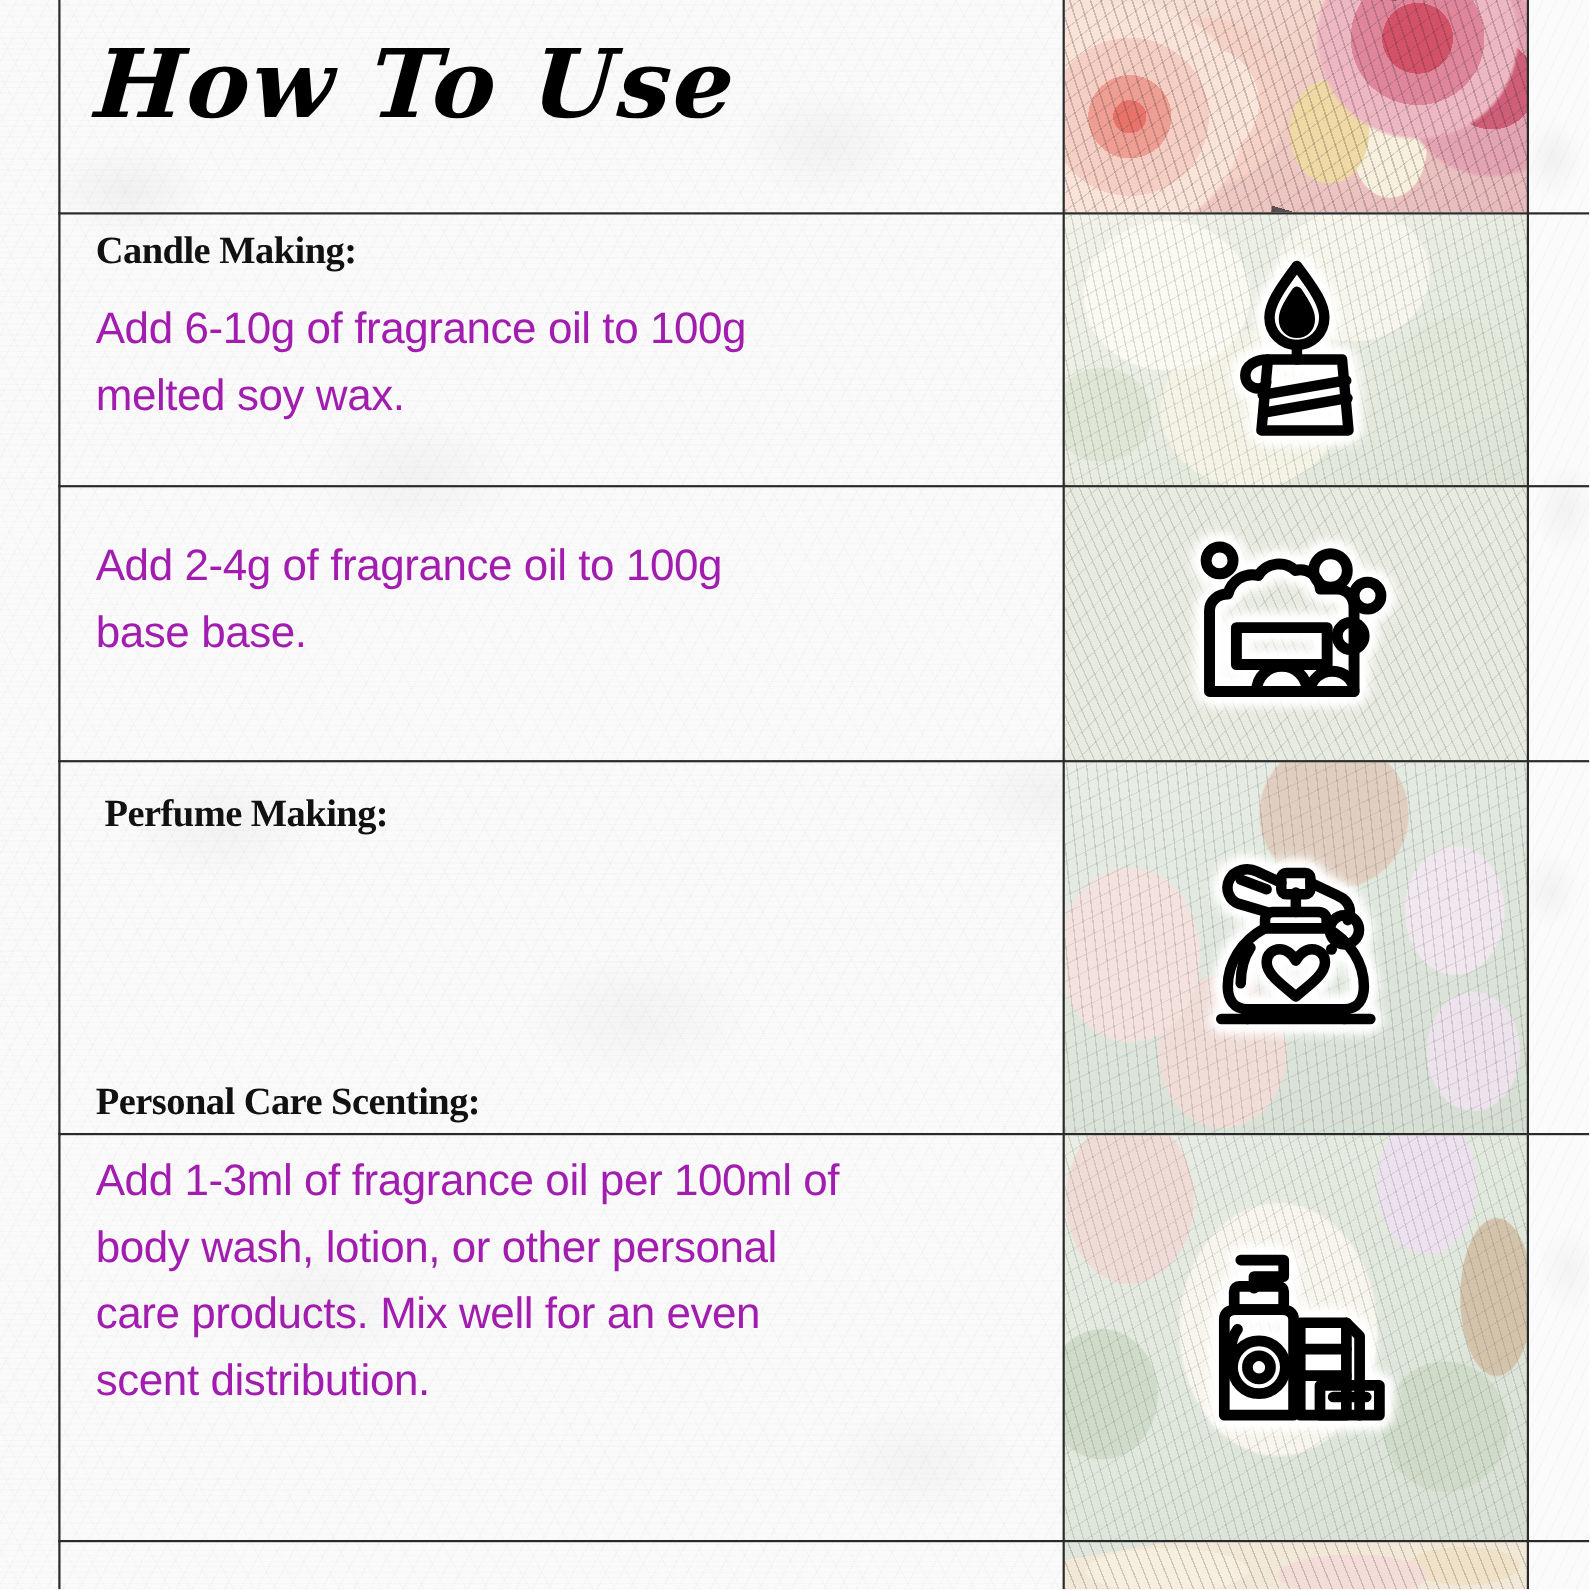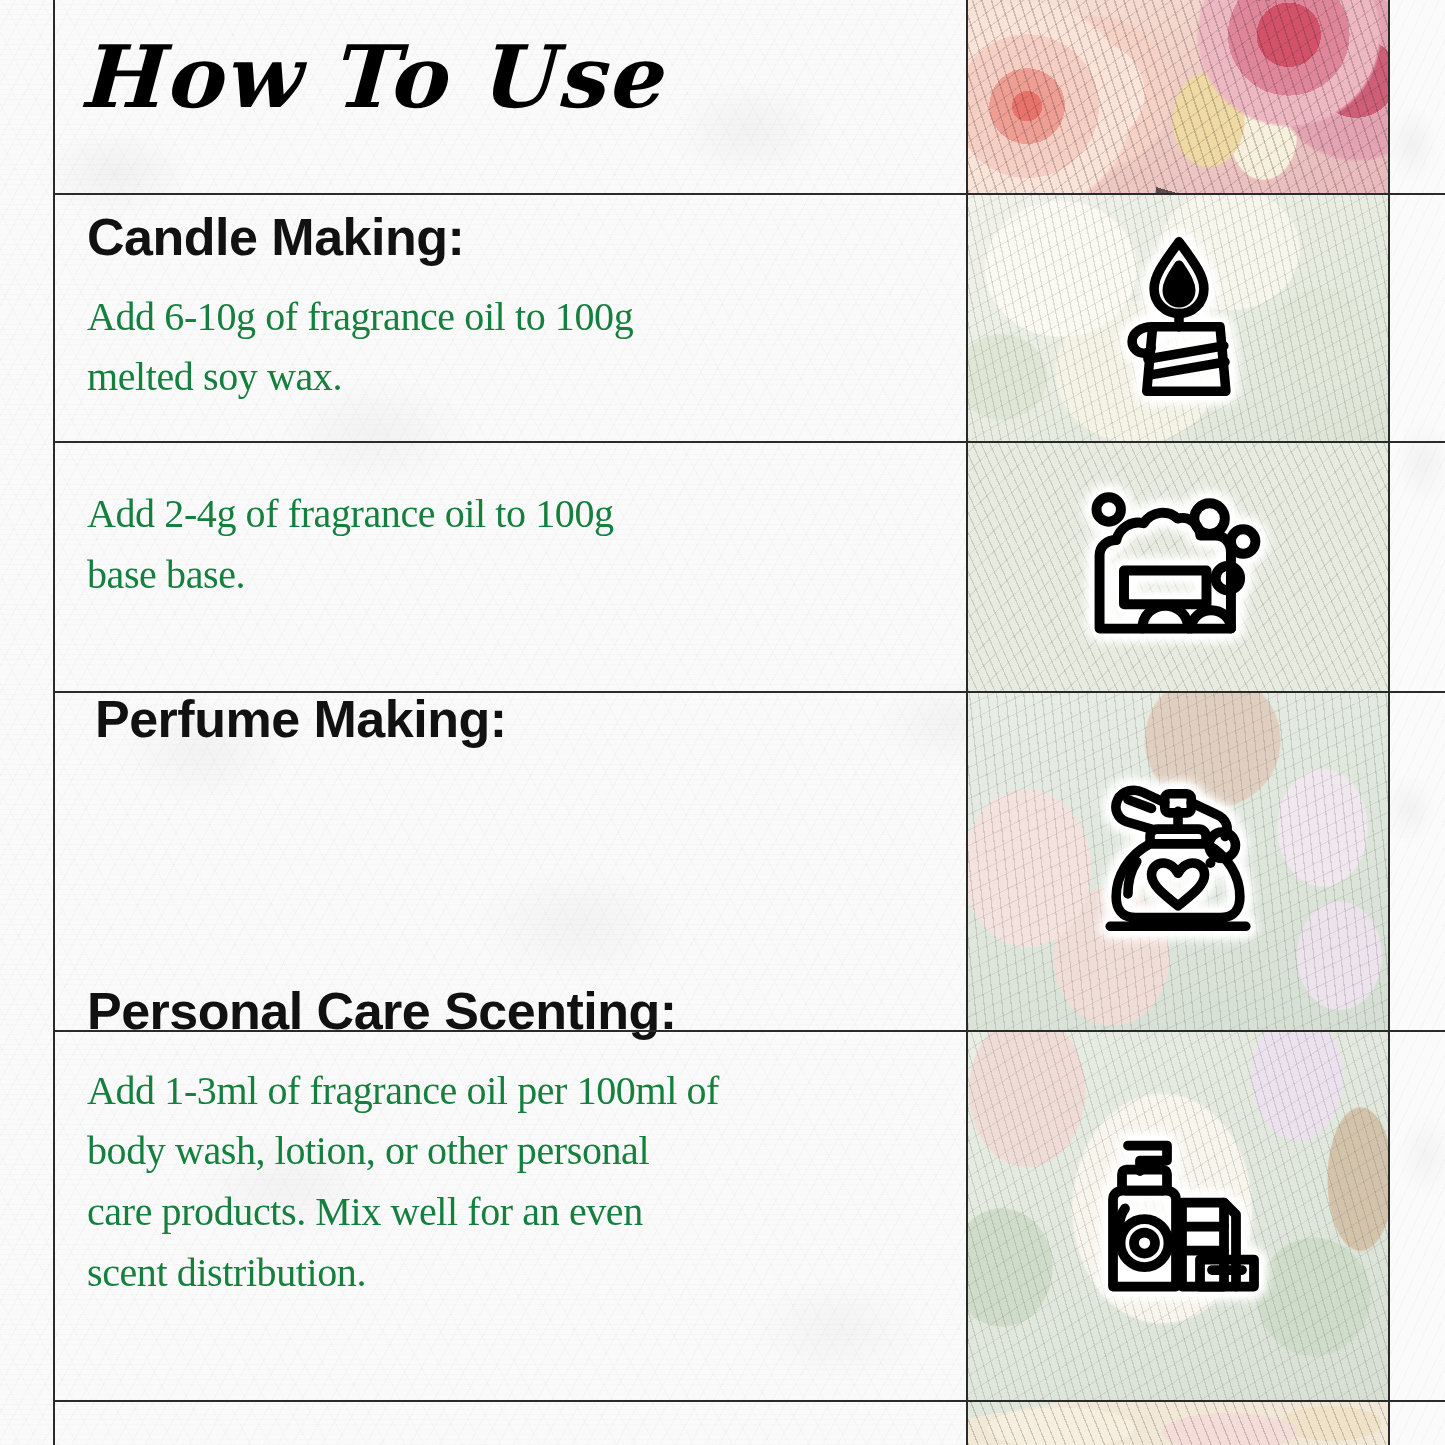--- a/index.html
+++ b/index.html
@@ -81,34 +81,34 @@
 
   
   .text-cell {
     position: absolute;
     left: 55px;
     width: 913px;
     padding: 0 0 0 32px;
     box-sizing: border-box;
   }
   .cell-heading {
-    font-family: Liberation Sans, sans-serif;
+    font-family: Liberation Serif, serif;
     font-weight: 700;
-    font-size: 52px;
+    font-size: 35px;
     line-height: 1.05;
     color: #111;
     letter-spacing: -0.5px;
     white-space: nowrap;
   }
   .cell-body {
-    font-family: Liberation Serif, serif;
+    font-family: Liberation Sans, sans-serif;
     font-weight: 400;
     font-size: 40px;
     line-height: 1.52;
-    color: #15803d;
+    color: #a21caf;
     letter-spacing: -0.4px;
   }
   .cell-body .ln { display: block; white-space: nowrap; }
 
   
   .photo-cell {
     position: absolute;
     left: 968px;
     width: 422px;
     overflow: hidden;
@@ -367,21 +367,21 @@
     </div>
   </div>
 
   <div class="text-cell" style="top:462px;">
     <div class="cell-body" style="margin-top:22px;">
       <span class="ln">Add 2-4g of fragrance oil to 100g</span>
       <span class="ln">base base.</span>
     </div>
   </div>
 
-  <div class="text-cell" style="top:692px;padding-left:40px;">
+  <div class="text-cell" style="top:722px;padding-left:40px;">
     <div class="cell-heading">Perfume Making:</div>
   </div>
 
   <div class="text-cell" style="top:984px;">
     <div class="cell-heading">Personal Care Scenting:</div>
     <div class="cell-body" style="margin-top:22px;">
       <span class="ln">Add 1-3ml of fragrance oil per 100ml of</span>
       <span class="ln">body wash, lotion, or other personal</span>
       <span class="ln">care products. Mix well for an even</span>
       <span class="ln">scent distribution.</span>

